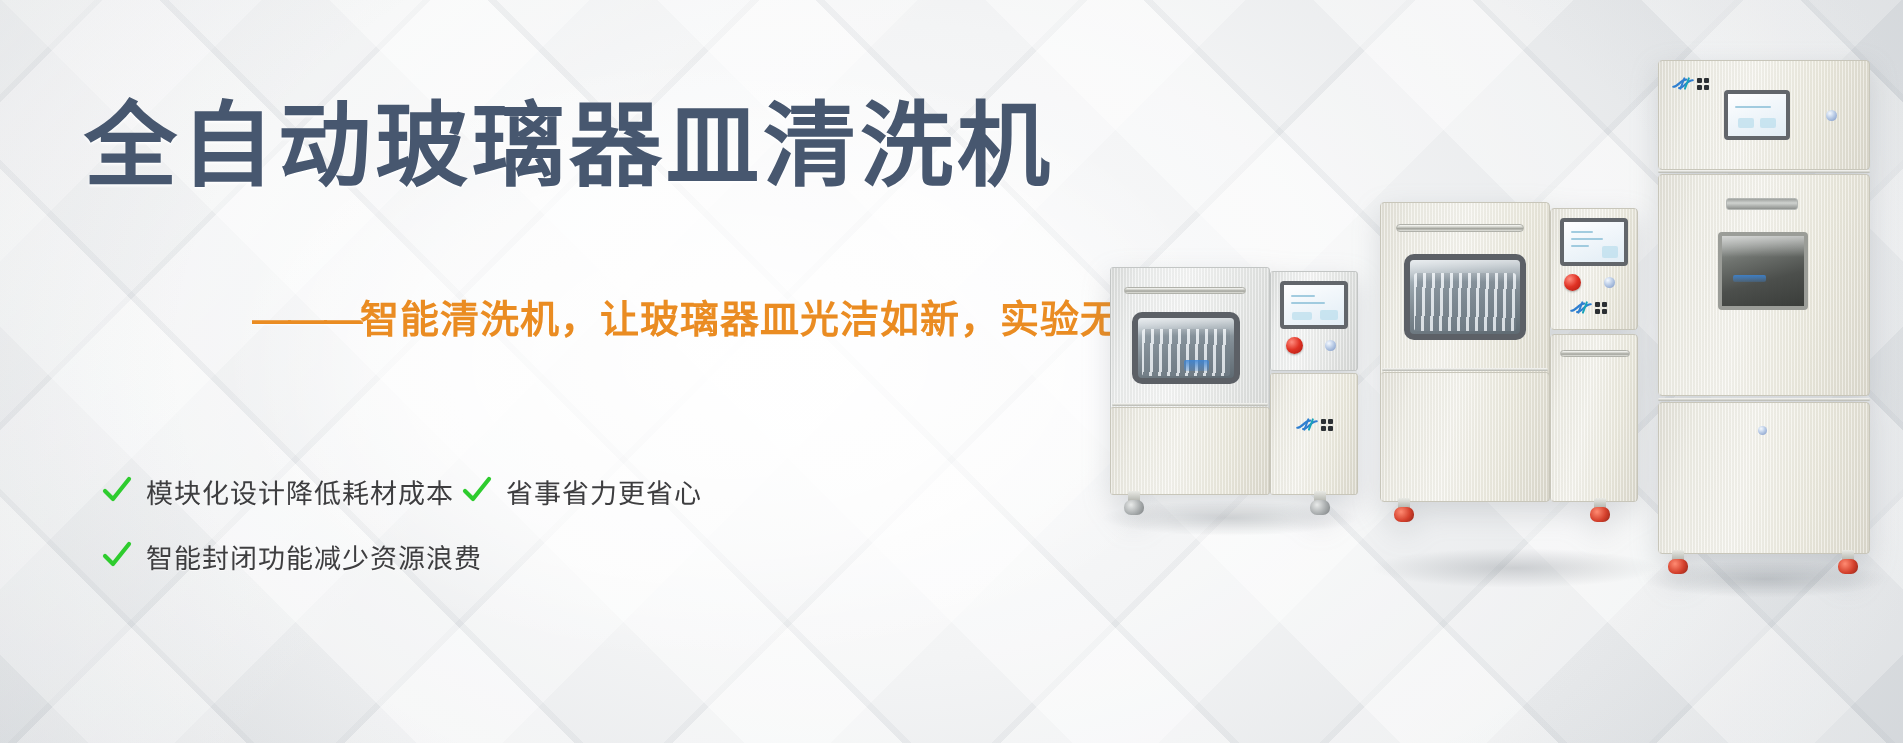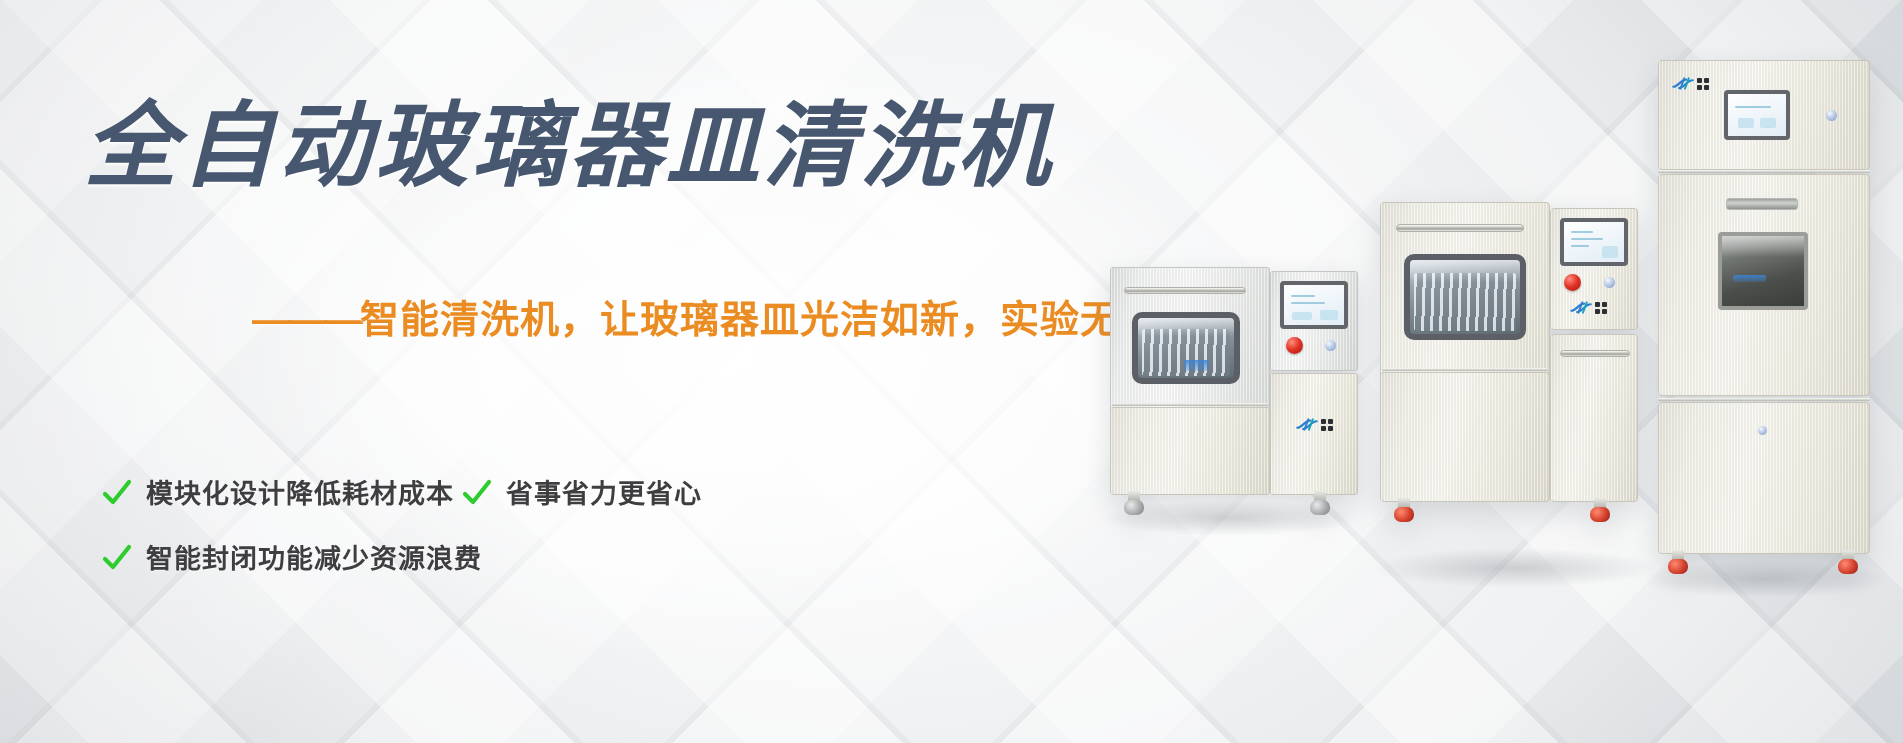--- a/index.html
+++ b/index.html
@@ -37,33 +37,32 @@
   }
 
   
   .copy{position:absolute;left:0;top:0;width:1140px;height:743px;}
 
   .headline{
     position:absolute;left:84px;top:98px;
     font-size:93px;line-height:1.04;font-weight:bold;
     color:#47576f;letter-spacing:4px;white-space:nowrap;
     text-shadow:0 2px 3px rgba(255,255,255,.85), 0 1px 0 rgba(255,255,255,.7);
-    font-style:italic;
   }
   .subhead{
     position:absolute;left:252px;top:288px;
     font-size:39px;font-weight:bold;color:#ea8c22;
     letter-spacing:1px;white-space:nowrap;
     text-shadow:0 1px 2px rgba(255,255,255,.8);
   }
   .subhead .dash{letter-spacing:-3px;}
 
   .features{position:absolute;left:100px;top:472px;width:860px;}
   .frow{display:flex;align-items:flex-start;margin-bottom:26px;}
-  .fcell{display:flex;align-items:center;font-weight:bold;}
+  .fcell{display:flex;}
   .fcell.c1{width:360px;}
   .fcell.c2{width:460px;}
   .tick{
     width:34px;height:34px;flex:0 0 34px;margin-right:12px;position:relative;top:1px;
   }
   .tick svg{display:block;}
   .flabel{
     font-size:27px;color:#3e3e40;letter-spacing:1px;white-space:nowrap;
     text-shadow:0 1px 1px rgba(255,255,255,.7);
   }

